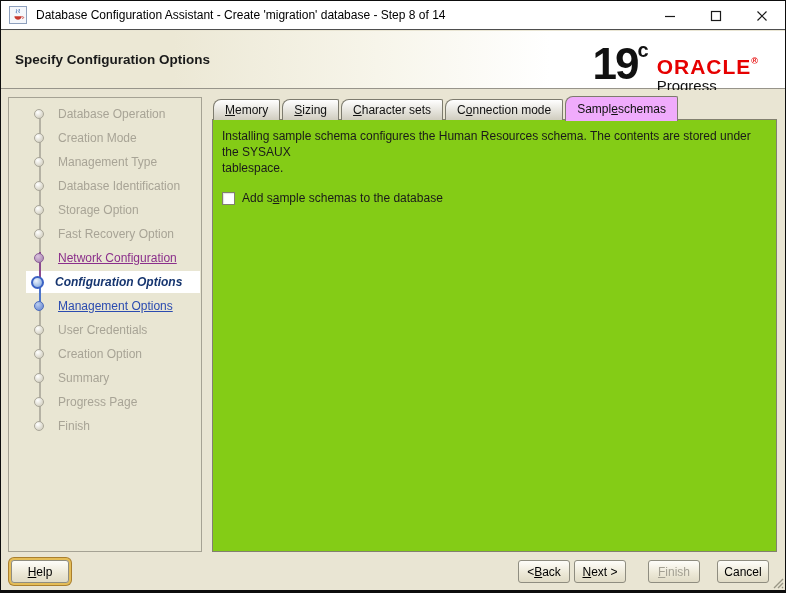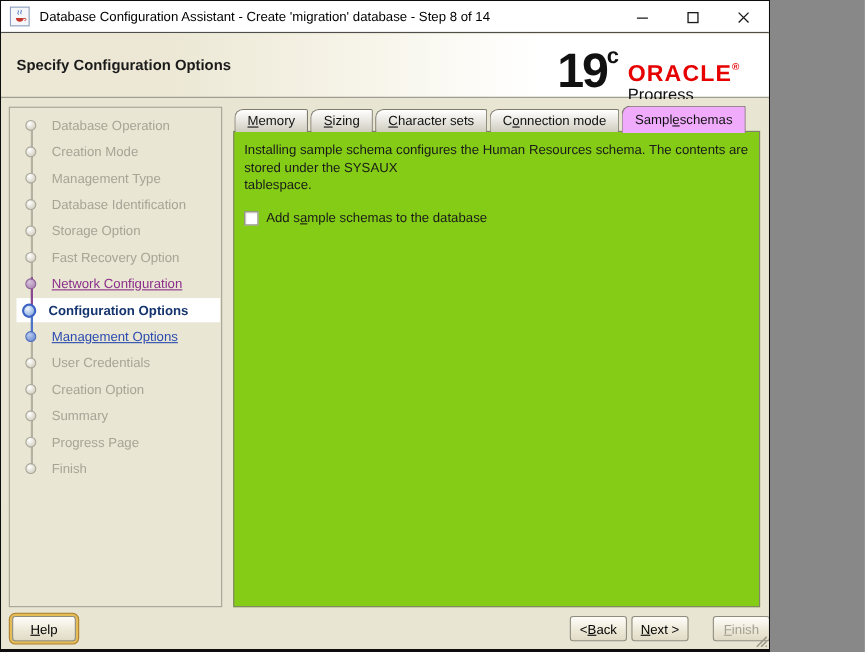--- a/index.html
+++ b/index.html
@@ -1,17 +1,17 @@
 <!DOCTYPE html>
 <html><head>
 <meta charset="utf-8">
 <style>
   html,body{margin:0;padding:0;background:#888;}
   *{box-sizing:border-box;font-family:"Liberation Sans",sans-serif;}
-  .window{position:relative;width:700px;height:593px;background:#e9e5d3;
+  .window{position:relative;width:786px;height:593px;background:#e9e5d3;
     border:1px solid #0d0d0d;border-bottom-width:3px;overflow:hidden;}
 
   
   .titlebar{position:absolute;left:0;top:0;right:0;height:29px;background:#ffffff;
     border-bottom:1px solid #4e4e4e;display:flex;align-items:center;}
   .app-icon{width:18px;height:18px;margin:0 9px 0 8px;border:1px solid #8ea0bd;
     background:#f5f7fb;display:flex;align-items:center;justify-content:center;}
   .title-text{font-size:12px;color:#000;white-space:nowrap;}
   .controls{position:absolute;right:0;top:0;height:29px;display:flex;}
   .ctrl{width:46px;height:29px;display:flex;align-items:center;justify-content:center;cursor:default;}
@@ -28,34 +28,34 @@
   .logo-oracle{font-size:21px;font-weight:bold;color:#e60000;letter-spacing:1px;line-height:22px;}
   .logo-reg{font-size:9px;color:#e60000;vertical-align:10px;}
   .logo-db{font-size:15px;color:#111;line-height:16px;}
 
   
   .main{position:absolute;left:0;top:89px;right:0;bottom:37px;background:#e9e5d3;}
 
   
   .sidebar{position:absolute;left:7px;top:7px;width:194px;bottom:1px;
     border:1px solid #a5a294;background:#e9e6d3;}
-  .steps{position:absolute;left:5px;top:4px;right:0;}
+  .steps{position:absolute;left:16px;top:4px;right:0;}
   .track{position:absolute;left:14px;top:16px;width:2px;height:312px;background:#b5b2a4;z-index:1;}
   .track-purple{position:absolute;left:14px;top:150px;width:2px;height:34px;background:#8b4a8f;z-index:1;}
   .track-blue{position:absolute;left:14px;top:184px;width:2px;height:24px;background:#4d74c9;z-index:1;}
   .step-row{position:relative;height:24px;display:flex;align-items:center;padding-left:9px;}
   .step-row .hilite{position:absolute;left:1px;right:1px;top:1px;bottom:1px;background:#ffffff;z-index:0;}
   .node{position:relative;z-index:2;width:10px;height:10px;border-radius:50%;flex:0 0 auto;
     background:radial-gradient(circle at 35% 30%,#ffffff,#d9d6c9 70%);border:1px solid #a9a699;}
   .step-row.visited .node{background:radial-gradient(circle at 35% 30%,#d9c2dd,#b392bb 70%);border:1px solid #8a5f96;}
   .step-row.next .node{background:radial-gradient(circle at 35% 30%,#b9cdf0,#7b97d6 70%);border:1px solid #4a6bbd;}
   .step-row.current .node{width:13px;height:13px;margin-left:-3px;
     background:radial-gradient(circle at 35% 30%,#eef4fc,#aac5e9 55%,#7b9fd4);border:2px solid #3b62c4;}
   .step-label{position:relative;z-index:2;margin-left:14px;font-size:12px;color:#a8a496;white-space:nowrap;}
-  .step-row.current .step-label{margin-left:11px;color:#16356f;font-weight:bold;}
+  .step-row.current .step-label{margin-left:11px;color:#16356f;font-weight:bold;font-style:italic;}
   .step-row.visited .step-label{color:#8b2f8b;text-decoration:underline;cursor:pointer;}
   .step-row.next .step-label{color:#2b4bb0;text-decoration:underline;cursor:pointer;}
 
   
   .tabs{position:absolute;left:212px;top:5px;height:25px;display:flex;align-items:flex-end;z-index:2;}
   .tab{display:flex;align-items:center;padding:0 11px;height:21px;margin-right:2px;
     background:linear-gradient(#ffffff,#d0cdbf);border:1px solid #7d7b6e;border-bottom:none;
     border-radius:8px 2px 0 0;font-size:12px;color:#111;cursor:pointer;white-space:nowrap;}
   .tab.active{height:25px;background:#f0abfc;margin-bottom:-1px;z-index:3;position:relative;justify-content:center;}
   .content{position:absolute;left:211px;top:29px;right:8px;bottom:1px;

